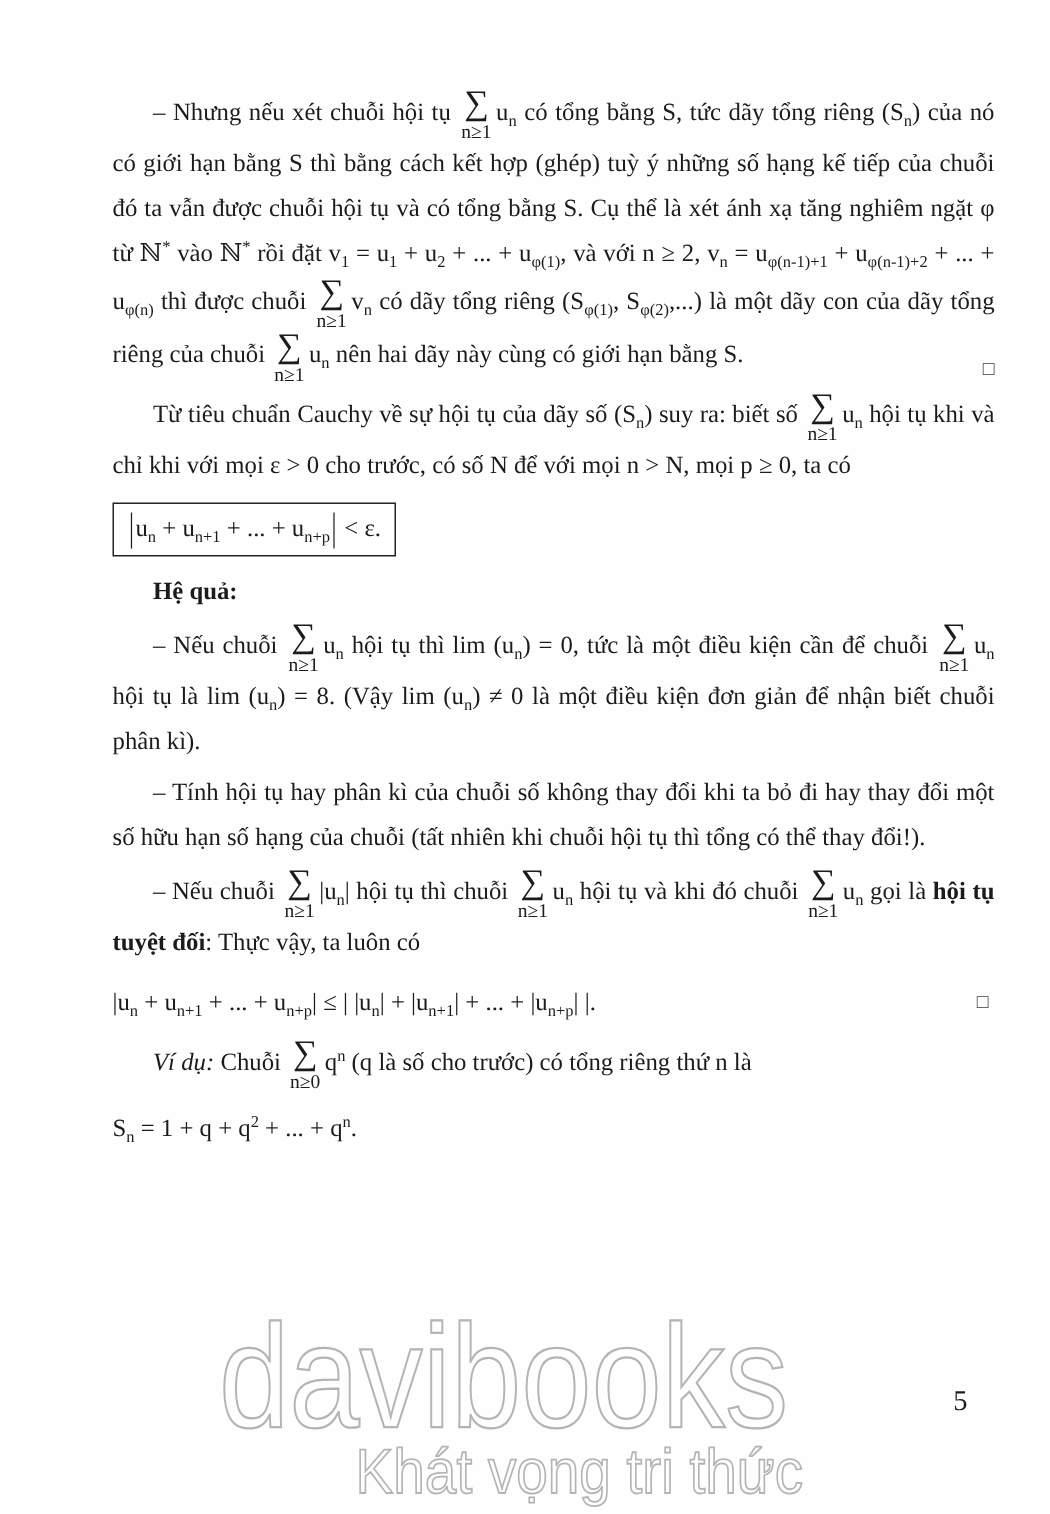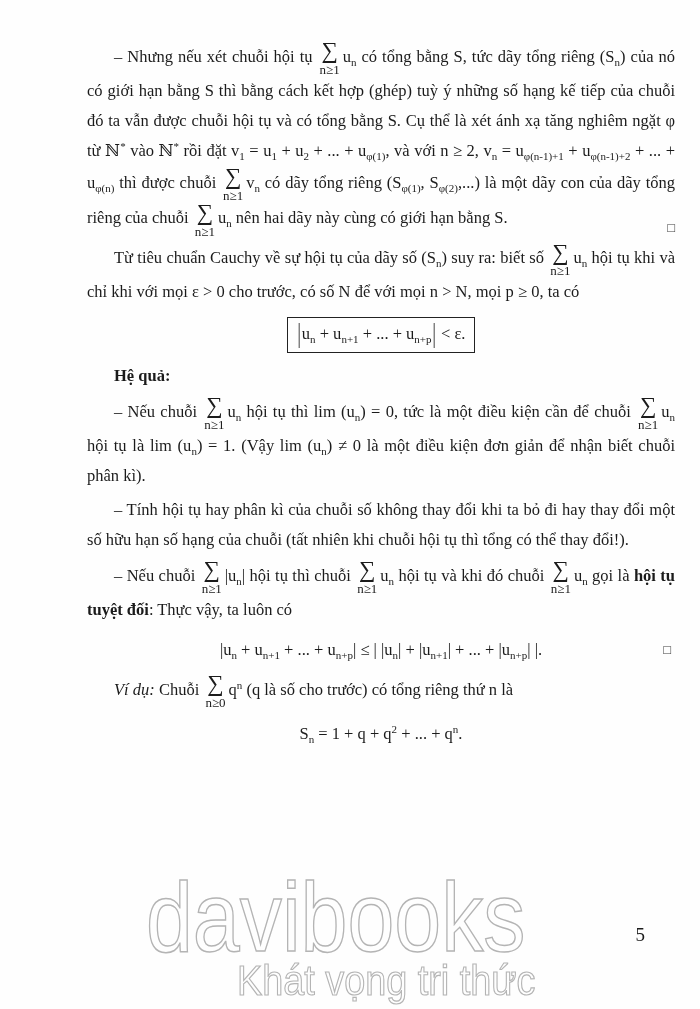--- a/index.html
+++ b/index.html
@@ -1,38 +1,38 @@
 <!DOCTYPE html>
 <html><head>
 <meta charset="utf-8">
 <style>
   html,body{margin:0;padding:0;background:#ffffff;}
   .page{
     position:relative;width:700px;height:1009px;background:#fefefe;
     font-family:"Liberation Serif","DejaVu Serif",serif;
     color:#1b1b1b;font-size:16.5px;overflow:hidden;
   }
-  .content{position:absolute;left:75px;top:40px;width:588px;z-index:2;margin-left:12px;}
+  .content{position:absolute;left:75px;top:58px;width:588px;z-index:2;}
   .para{margin:0 0 4px 0;text-align:justify;line-height:30px;position:relative;}
   .indent{text-indent:27px;}
   .bold-label{font-weight:bold;}
   h2.heading{
     margin:14px 0 10px 0;font-size:21px;font-weight:bold;letter-spacing:.2px;
     line-height:28px;text-align:left;text-indent:0;
   }
   h2.heading .hnum{margin-right:16px;}
   sub{font-size:11px;line-height:0;vertical-align:-4px;}
   sup{font-size:11px;line-height:0;vertical-align:6px;}
   .sum{
     display:inline-flex;flex-direction:column;align-items:center;
     vertical-align:middle;line-height:1;margin:0 3px 0 2px;text-indent:0;
   }
   .sum .sig{font-size:23px;line-height:.95;}
   .sum .lim{font-size:13px;line-height:1;margin-top:1px;}
-  .frow{position:relative;text-align:center;margin:10px 0 8px 0;line-height:30px;}
+  .frow{position:relative;margin:10px 0 8px 0;line-height:30px;}
   .fbox{
     display:inline-block;border:1.5px solid #222;padding:5px 9px 7px 9px;line-height:22px;
   }
   .bar{display:inline-block;transform:scaleY(1.6);transform-origin:center;margin:0 1px;}
   .qed{position:absolute;right:0;bottom:4px;font-size:13px;color:#3a3a3a;line-height:1;}
   .qed-mid{bottom:auto;top:8px;right:4px;}
   .pagenum{position:absolute;right:55px;top:924px;font-size:19px;z-index:3;}
   .wm{z-index:1;pointer-events:none;}
   .wm-brand{
     position:absolute;left:146px;top:868px;
@@ -89,21 +89,21 @@
 
     <p class="para indent bold-label">Hệ quả:</p>
 
     <p class="para indent">
       <span><span>– Nếu chuỗi </span><span class="sum">
             <span class="sig">∑</span>
             <span class="lim">n≥1</span>
           </span><span>u</span><sub>n</sub><span> hội tụ thì lim (u</span><sub>n</sub><span>) = 0, tức là một điều kiện cần để chuỗi </span><span class="sum">
             <span class="sig">∑</span>
             <span class="lim">n≥1</span>
-          </span><span>u</span><sub>n</sub><span> hội tụ là lim (u</span><sub>n</sub><span>) = 1. (Vậy lim (u</span><sub>n</sub><span>) ≠ 0 là một điều kiện đơn giản để nhận biết chuỗi phân kì).</span></span>
+          </span><span>u</span><sub>n</sub><span> hội tụ là lim (u</span><sub>n</sub><span>) = 8. (Vậy lim (u</span><sub>n</sub><span>) ≠ 0 là một điều kiện đơn giản để nhận biết chuỗi phân kì).</span></span>
     </p>
 
     <p class="para indent">
       <span><span>– Tính hội tụ hay phân kì của chuỗi số không thay đổi khi ta bỏ đi hay thay đổi một số hữu hạn số hạng của chuỗi (tất nhiên khi chuỗi hội tụ thì tổng có thể thay đổi!).</span></span>
     </p>
 
     <p class="para indent">
       <span><span>– Nếu chuỗi </span><span class="sum">
             <span class="sig">∑</span>
             <span class="lim">n≥1</span>

